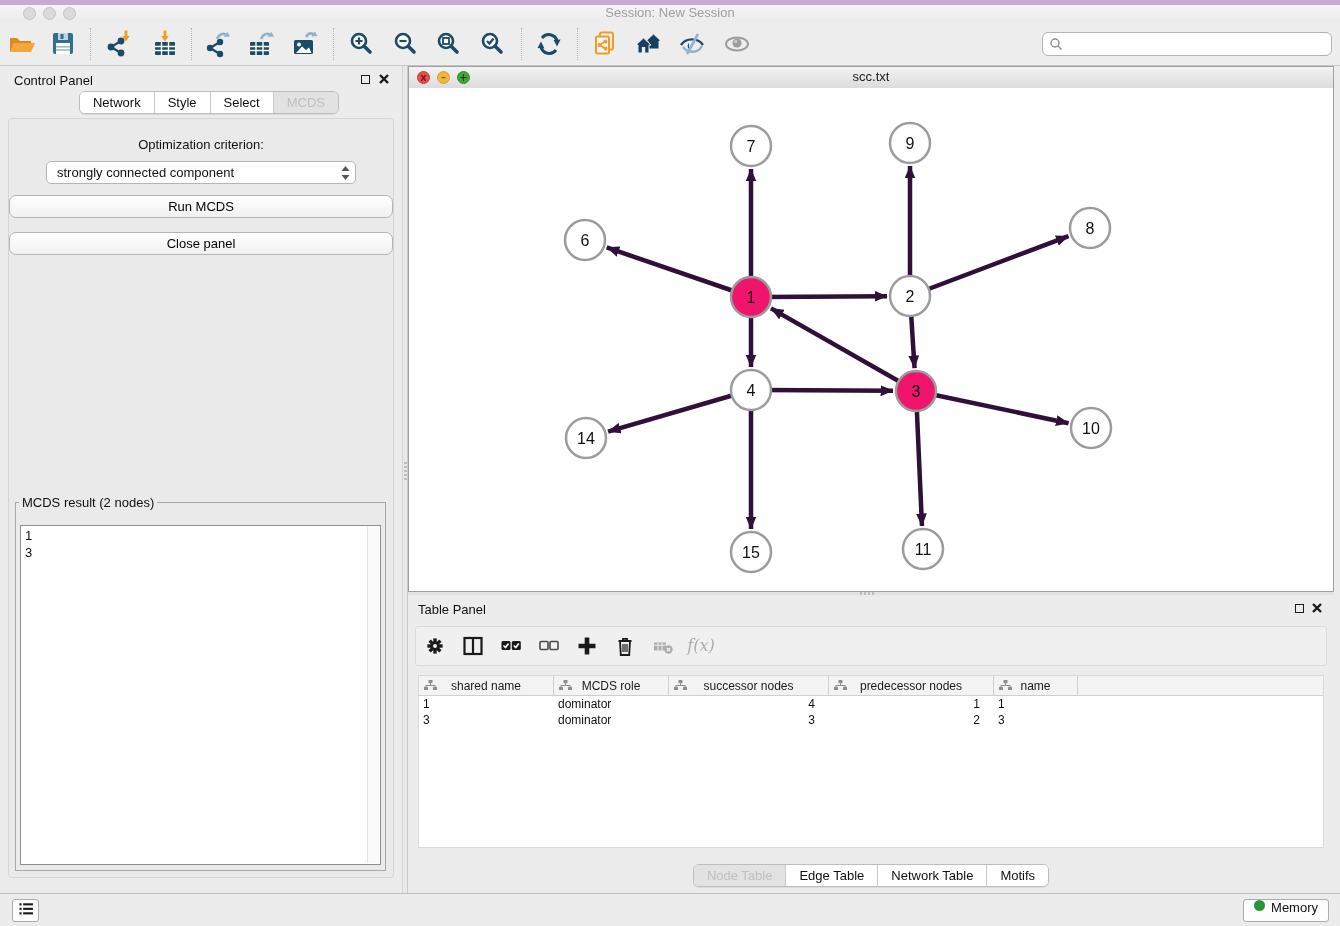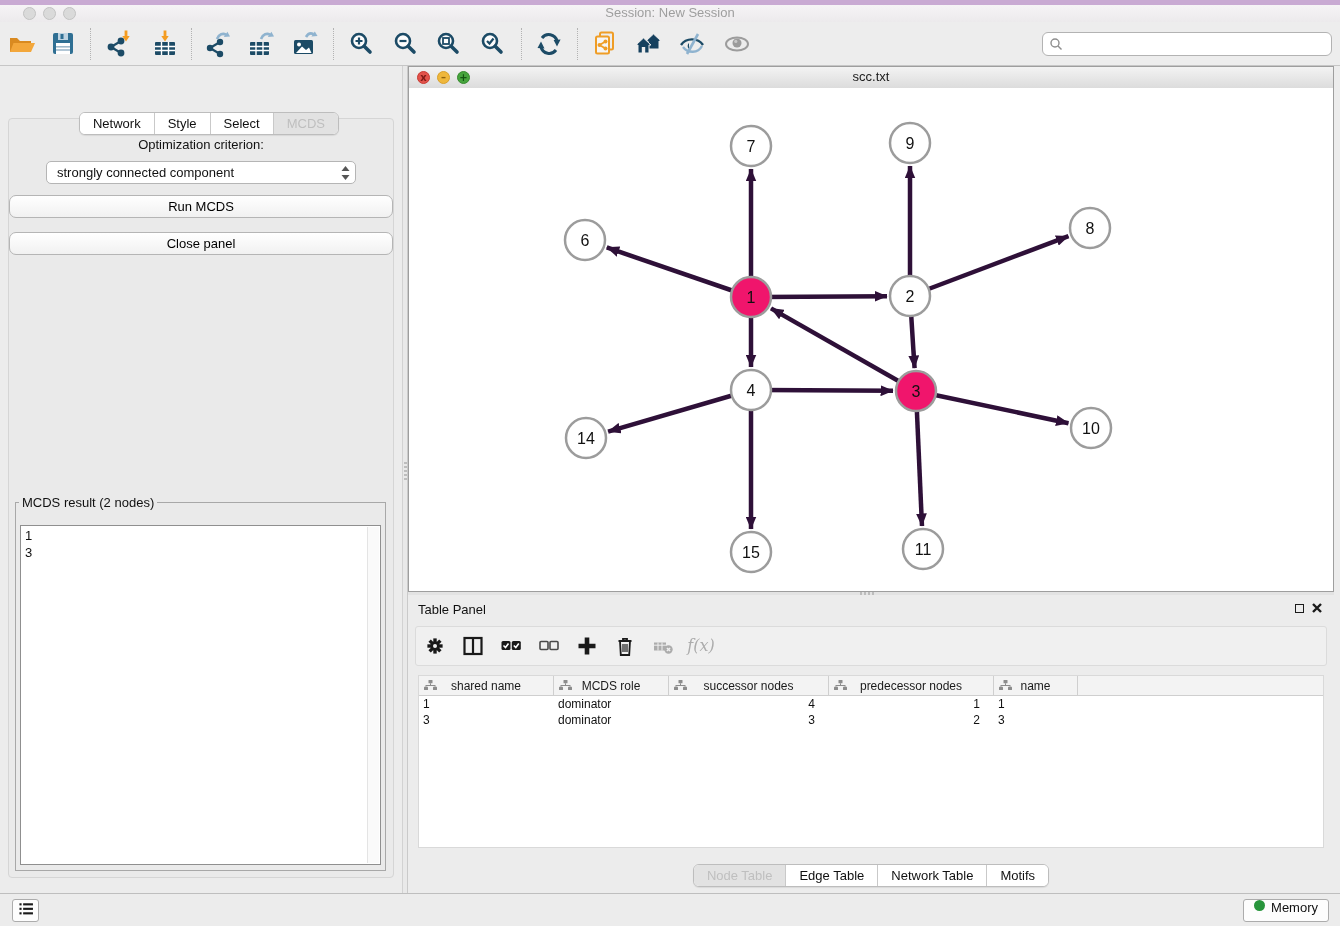--- a/index.html
+++ b/index.html
@@ -27,21 +27,21 @@
   .panel-head{position:relative;height:28px;}
   .panel-head .ptitle{position:absolute;left:14px;top:7px;}
   .float-ic{position:absolute;top:9px;width:9px;height:9px;border:1.6px solid #1A1A1A;box-sizing:border-box;}
   .close-ic{position:absolute;top:7px;width:12px;height:12px;}
   .tabs-row{position:absolute;left:0;right:0;display:flex;justify-content:center;z-index:2;}
   .tabgroup{display:flex;border:1px solid #BDBDBD;border-radius:6px;overflow:hidden;background:#fff;height:21px;
     box-shadow:0 1px 1px rgba(0,0,0,0.08);}
   .tab{padding:0 13px;line-height:21px;font-size:13px;border-left:1px solid #C9C9C9;background:#fff;color:#111;white-space:nowrap;}
   .tab:first-child{border-left:none;}
   .tab.selected{background:#E2E2E2;color:#BFBFBF;}
-  .cp-tabs{top:46px;margin-left:16px;}
+  .cp-tabs{top:25px;margin-left:16px;}
   .cp-content{position:absolute;left:8px;right:8px;top:52px;height:760px;background:#EAEAEA;
     border:1px solid #D5D5D5;border-radius:4px;box-sizing:border-box;}
   .crit-label{text-align:center;margin-top:18px;}
   .dropdown{position:relative;width:310px;height:23px;margin:9px auto 0;background:#fff;border:1px solid #B5B5B5;
     border-radius:5px;box-sizing:border-box;line-height:21px;padding-left:10px;}
   .dropdown .stepper{position:absolute;right:5px;top:3px;}
   .btn-row{display:flex;justify-content:center;gap:14px;margin-top:11px;flex-direction:column;}
   .btn{height:23px;padding:0 16px;background:linear-gradient(#FFFFFF,#F1F1F1);border:1px solid #B5B5B5;
     border-radius:7px;font-size:13px;line-height:21px;box-sizing:border-box;}
   fieldset.result{position:absolute;left:6px;right:7px;top:376px;height:376px;margin:0;padding:0;
@@ -255,20 +255,27 @@
         <circle cx="6" cy="6" r="4" fill="none" stroke="#8E8E8E" stroke-width="1.4"></circle>
         <path d="M9 9 L12.5 12.5" stroke="#8E8E8E" stroke-width="1.4"></path>
       </svg>
       <input type="text" placeholder="" style="">
     </div>
   </div>
 
   <div class="main">
 
     <div class="cp">
+      <div class="panel-head">
+        <span class="ptitle">Control Panel</span>
+        <span class="float-ic" style="right:32px"></span>
+        <svg class="close-ic" style="right:12px" viewBox="0 0 12 12">
+          <path d="M2 2 L10 10 M10 2 L2 10" stroke="#1A1A1A" stroke-width="2.4"></path>
+        </svg>
+      </div>
       <div class="tabs-row cp-tabs">
         <div class="tabgroup">
             <div class="tab">Network</div>
             <div class="tab">Style</div>
             <div class="tab">Select</div>
             <div class="tab selected">MCDS</div>
           </div>
       </div>
       <div class="cp-content">
         <div class="crit-label">Optimization criterion:</div>

